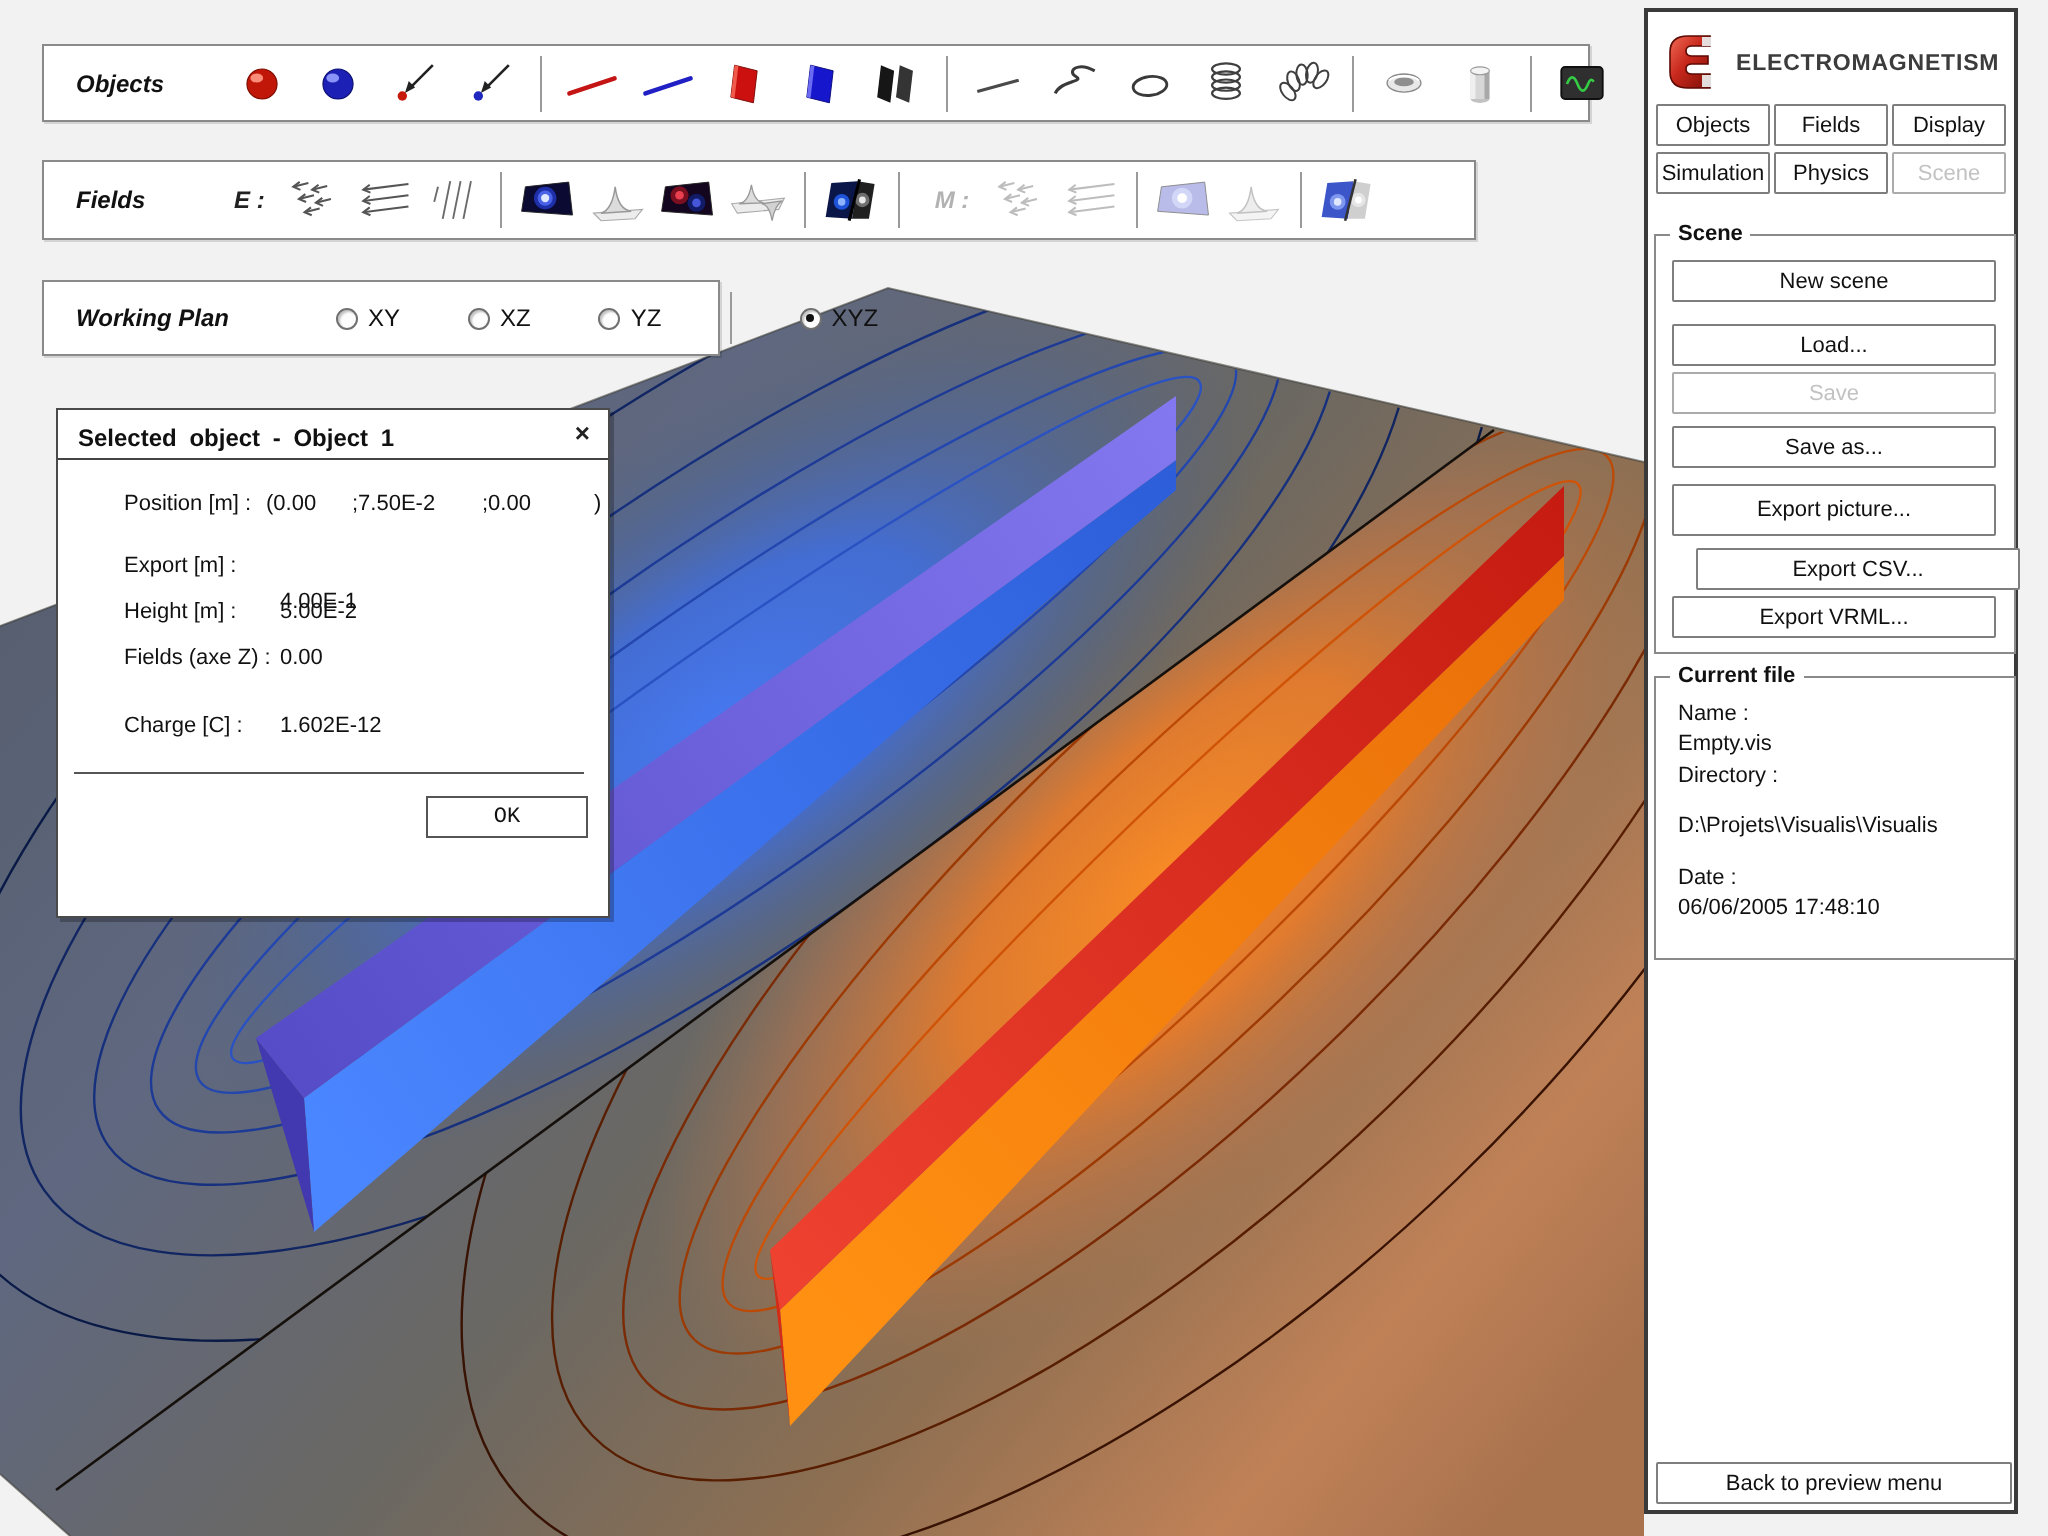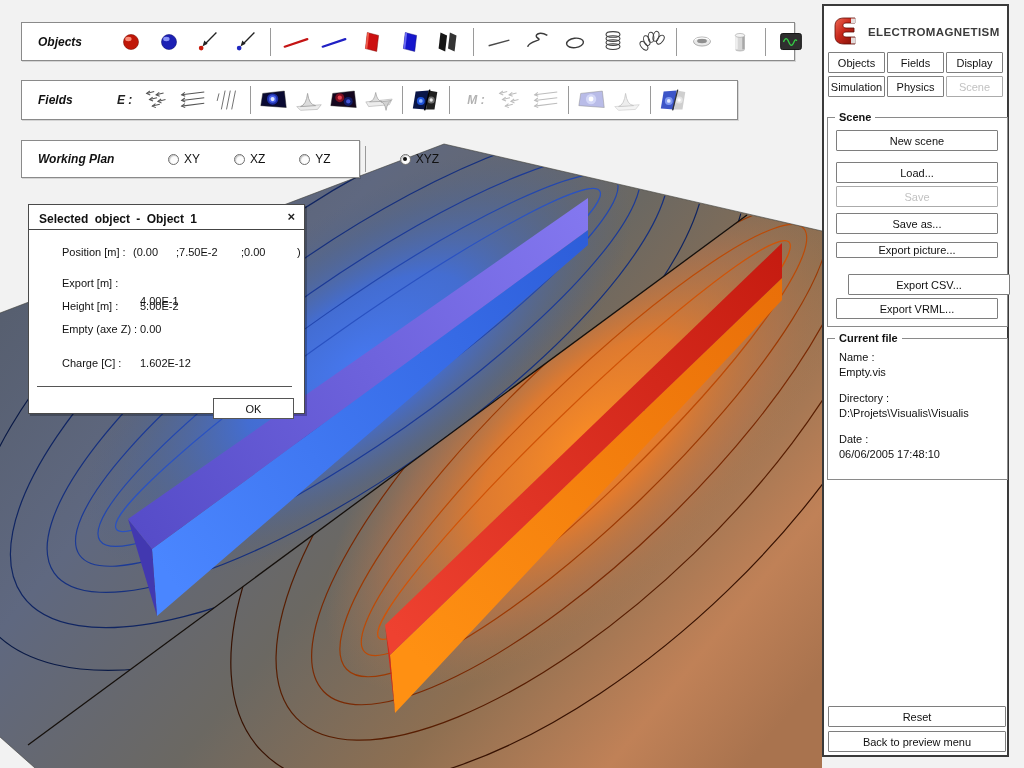--- a/index.html
+++ b/index.html
@@ -28,31 +28,31 @@
   .tlab{font-size:12px;font-weight:bold;font-style:italic;color:#222;margin:0 6px 0 10px;flex:none;}
   .tlab.gray{color:#b2b2b2;}
   
   #working-plan{left:21px;top:140px;width:339px;height:38px;padding-left:16px;gap:34px;}
   .radio-opt{display:flex;align-items:center;gap:5px;font-size:12px;color:#111;cursor:pointer;flex:none;}
   .rdot{width:11px;height:11px;border-radius:50%;border:1px solid #707070;background:#fdfdfd;box-shadow:inset 1px 1px 1px #c5c5c5;box-sizing:border-box;display:flex;}
   .rdot.sel::after{content:"";width:4px;height:4px;background:#111;border-radius:50%;margin:auto;}
   .wp-sep{width:1px;height:26px;background:#9a9a9a;flex:none;}
   
   #dialog{
-    position:absolute;left:28px;top:204px;width:277px;height:210px;background:#fff;
+    position:absolute;left:28px;top:204px;width:277px;height:255px;background:#fff;
     border:1px solid #4a4a4a;box-shadow:2px 2px 0 rgba(0,0,0,0.25);box-sizing:border-box;
   }
   #dialog .dtitle{position:absolute;left:10px;top:7px;font-size:12px;font-weight:bold;color:#111;word-spacing:3px;}
   #dialog .dclose{position:absolute;right:9px;top:5px;font-size:13px;font-weight:bold;color:#222;cursor:pointer;line-height:14px;}
   #dialog .dtbar{position:absolute;left:0;top:24px;width:100%;border-top:1px solid #444;}
   .drow{position:absolute;font-size:11px;color:#111;white-space:pre;padding-left:24px;}
   #dialog .dsep{position:absolute;left:8px;right:12px;top:181px;border-top:1px solid #555;}
   #ok-button{
     position:absolute;left:184px;top:193px;width:81px;height:21px;background:#fff;
-    border:1px solid #555;font-family:Liberation Sans, sans-serif;font-size:11px;color:#111;cursor:pointer;
+    border:1px solid #555;font-family:Liberation Mono, monospace;font-size:11px;color:#111;cursor:pointer;
   }
   
   #panel{
     position:absolute;left:822px;top:4px;width:187px;height:753px;background:#fff;
     border:2px solid #3a3a3a;box-sizing:border-box;
   }
   #panel-title{position:absolute;left:44px;top:20px;font-size:11.5px;font-weight:bold;letter-spacing:0.4px;color:#3c3c3c;}
   #logo{position:absolute;left:10px;top:11px;width:26px;height:28px;}
   .pbtn{
     position:absolute;background:#fff;border:1px solid #7e7e7e;border-radius:1px;
@@ -451,21 +451,21 @@
   <span class="drow" style="left:123px;top:41px">;7.50E-2</span>
   <span class="drow" style="left:188px;top:41px">;0.00</span>
   <span class="drow" style="left:244px;top:41px">)</span>
 
   <span class="drow" style="left:9px;top:72px">Export [m] :</span>
   <span class="drow" style="left:87px;top:90px">4.00E-1</span>
 
   <span class="drow" style="left:9px;top:95px">Height [m] :</span>
   <span class="drow" style="left:87px;top:95px">5.00E-2</span>
 
-  <span class="drow" style="left:9px;top:118px">Empty (axe Z) :</span>
+  <span class="drow" style="left:9px;top:118px">Fields (axe Z) :</span>
   <span class="drow" style="left:87px;top:118px">0.00</span>
 
   <span class="drow" style="left:9px;top:152px">Charge [C] :</span>
   <span class="drow" style="left:87px;top:152px">1.602E-12</span>
 
   <div class="dsep"></div>
   <button id="ok-button">OK</button>
 </div>
 
 <div id="panel">
@@ -494,30 +494,29 @@
       <button class="pbtn disabled">Scene</button>
     </div>
 
   <div class="group" id="scene-group">
     <span class="glabel">Scene</span>
 
   <button class="pbtn" style="left: 8px; width: 162px; height: 21px; top: 12px;">New scene</button>
       <button class="pbtn" style="left: 8px; width: 162px; height: 21px; top: 44px;">Load...</button>
       <button class="pbtn" style="left: 8px; width: 162px; height: 21px; top: 95px;">Save as...</button>
       <button class="pbtn disabled" style="left: 8px; width: 162px; height: 21px; top: 68px;">Save</button>
-      <button class="pbtn" style="left: 8px; width: 162px; height: 16px; top: 124px;">Export picture...</button>
+      <button class="pbtn" style="left: 8px; width: 162px; height: 26px; top: 124px;">Export picture...</button>
       <button class="pbtn" style="left: 20px; width: 162px; height: 21px; top: 156px;">Export CSV...</button>
       <button class="pbtn" style="left: 8px; width: 162px; height: 21px; top: 180px;">Export VRML...</button>
     </div>
 
   <div class="group" id="file-group">
     <span class="glabel">Current file</span>
     <span class="fline" style="top:12px">Name :</span>
     <span class="fline" style="top:27px">Empty.vis</span>
-    <span class="fline" style="top:53px">Directory :</span>
+    <span class="fline" style="top:43px">Directory :</span>
     <span class="fline" style="top:68px">D:\Projets\Visualis\Visualis</span>
     <span class="fline" style="top:94px">Date :</span>
     <span class="fline" style="top:109px">06/06/2005 17:48:10</span>
   </div>
 
-<button class="pbtn" style="left: 4px; width: 178px; height: 21px; top: 700px;">Reset</button>
     <button class="pbtn" style="left: 4px; width: 178px; height: 21px; top: 725px;">Back to preview menu</button>
   </div>
 
 </body></html>

